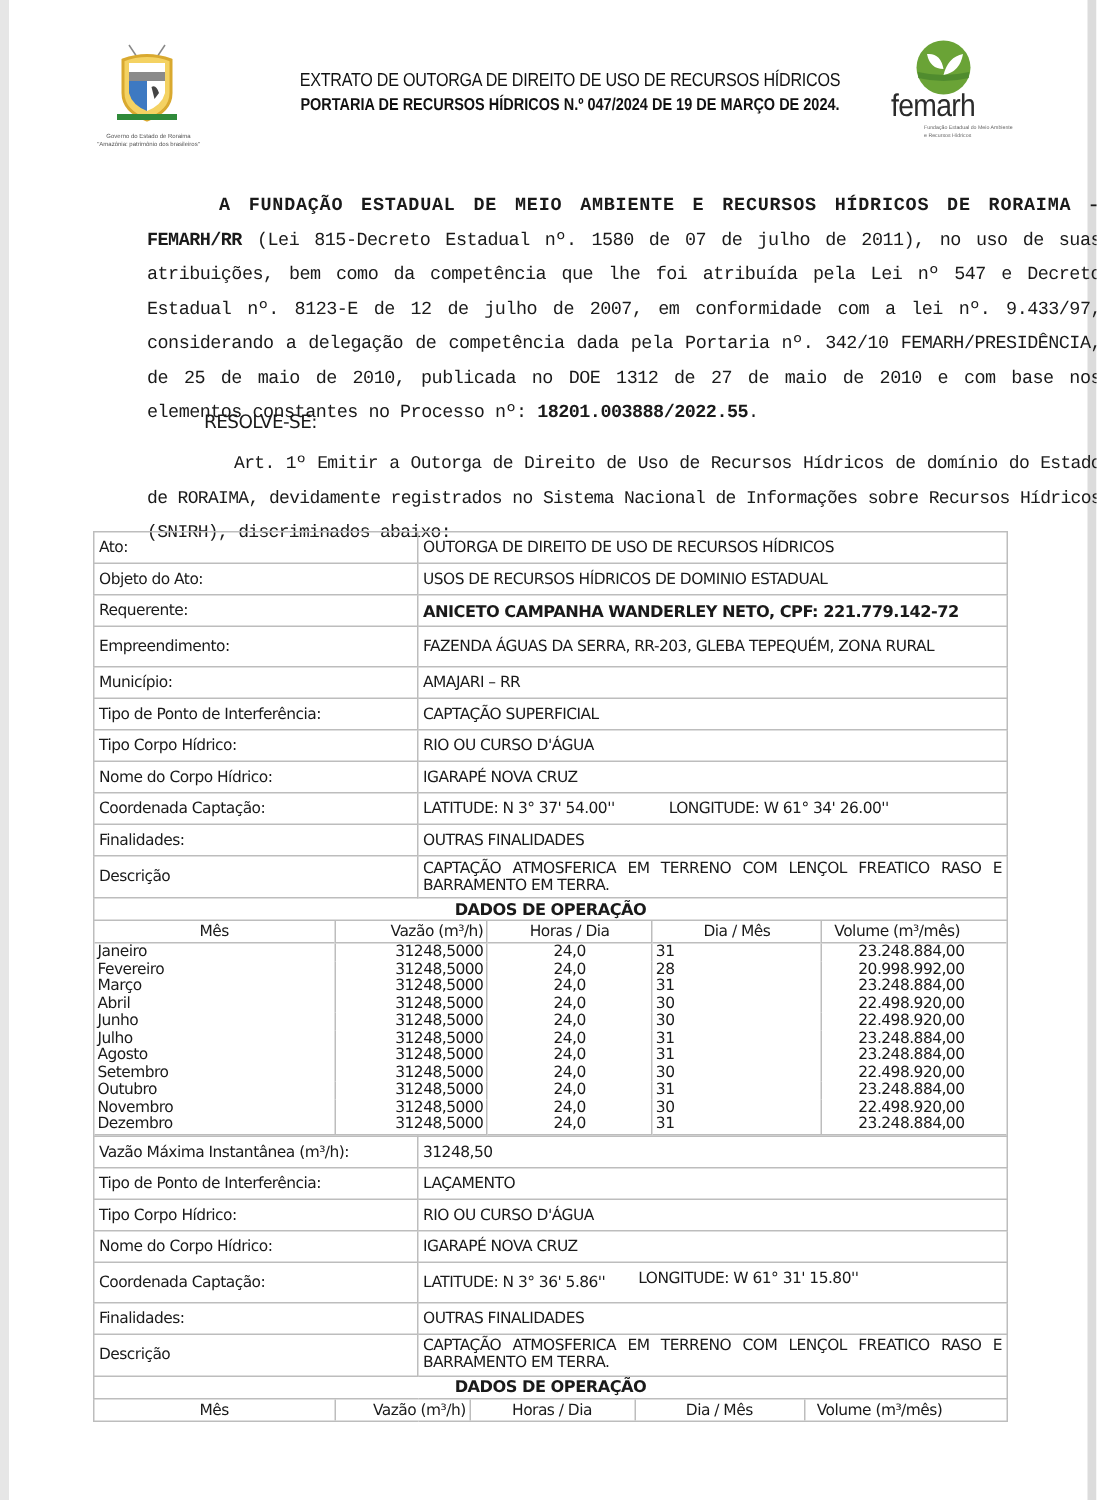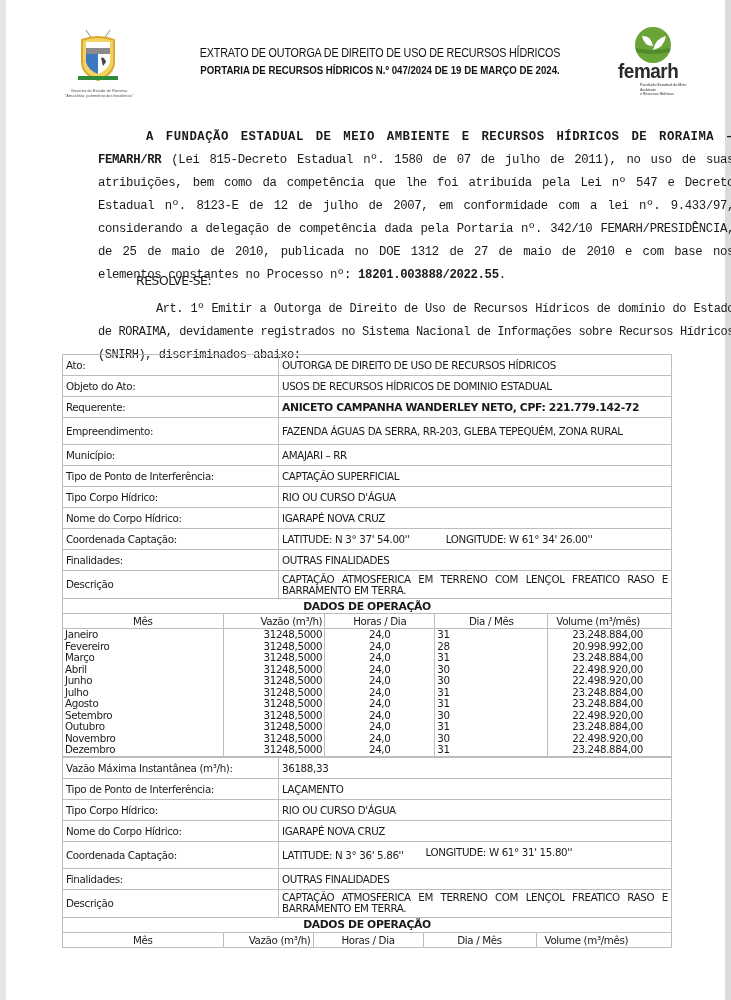--- a/index.html
+++ b/index.html
@@ -13,21 +13,21 @@
   .edge-right { position: absolute; right: 0; top: 0; width: 6px; height: 1000px; background: #dcdcdc; }
 
   
   .header { position: absolute; top: 0; left: 0; width: 731px; height: 110px; }
   .logo-left { position: absolute; left: 58px; top: 28px; width: 82px; height: 72px; }
   .crest { position: absolute; left: 18px; top: 0; width: 44px; height: 58px; }
   .logo-left-caption { position: absolute; left: 0; top: 60px; width: 82px; text-align: center; font-size: 4px; line-height: 5px; color: #555; font-family: "Liberation Sans", sans-serif; }
   .title-block { position: absolute; left: 160px; top: 46px; width: 440px; text-align: center; }
   .title1 { font-family: "Liberation Sans", sans-serif; font-size: 12.5px; letter-spacing: -0.2px; color: #111; transform: scaleX(0.86); transform-origin: center; white-space: nowrap; }
   .title2 { font-family: "Liberation Sans", sans-serif; font-weight: bold; font-size: 11.5px; color: #111; margin-top: 4px; transform: scaleX(0.84); transform-origin: center; white-space: nowrap; }
-  .logo-right { position: absolute; left: 612px; top: 26px; width: 90px; height: 80px; font-weight: bold; }
+  .logo-right { position: absolute; left: 588px; top: 26px; width: 90px; height: 80px; }
   .femarh-circle { position: absolute; left: 22px; top: 0; width: 38px; height: 38px; }
   .femarh-word { position: absolute; left: 6px; top: 33px; font-family: "Liberation Sans", sans-serif; font-size: 21px; color: #2b2b2b; letter-spacing: -0.5px; transform: scaleX(0.9); transform-origin: left; }
   .femarh-caption { position: absolute; left: 28px; top: 57px; width: 60px; font-size: 3.5px; line-height: 4.5px; color: #666; font-family: "Liberation Sans", sans-serif; }
 
   
   .para { position: absolute; left: 54px; width: 636px; font-size: 12.3px; line-height: 23px; text-align: justify; font-family: Liberation Mono, monospace; letter-spacing: -0.35px; margin-left: 44px; }
   .para .ind { display: inline-block; width: 48px; }
   .intro { top: 126px; }
   .intro b { font-weight: bold; }
   .intro .heading { letter-spacing: 0.5px; }
@@ -255,21 +255,21 @@
                 <td class="c-hor">24,0</td>
                 <td class="c-dia">31</td>
                 <td class="c-vol">23.248.884,00</td>
               </tr>
             </tbody>
         </table>
       </td>
     </tr>
     <tr class="row-std">
       <td class="lbl">Vazão Máxima Instantânea (m³/h):</td>
-      <td colspan="4">36188,33</td>
+      <td colspan="4">31248,50</td>
     </tr>
 
     <tr class="row-std">
       <td class="lbl">Tipo de Ponto de Interferência:</td>
       <td colspan="4">LAÇAMENTO</td>
     </tr>
     <tr class="row-std">
       <td class="lbl">Tipo Corpo Hídrico:</td>
       <td colspan="4">RIO OU CURSO D'ÁGUA</td>
     </tr>

